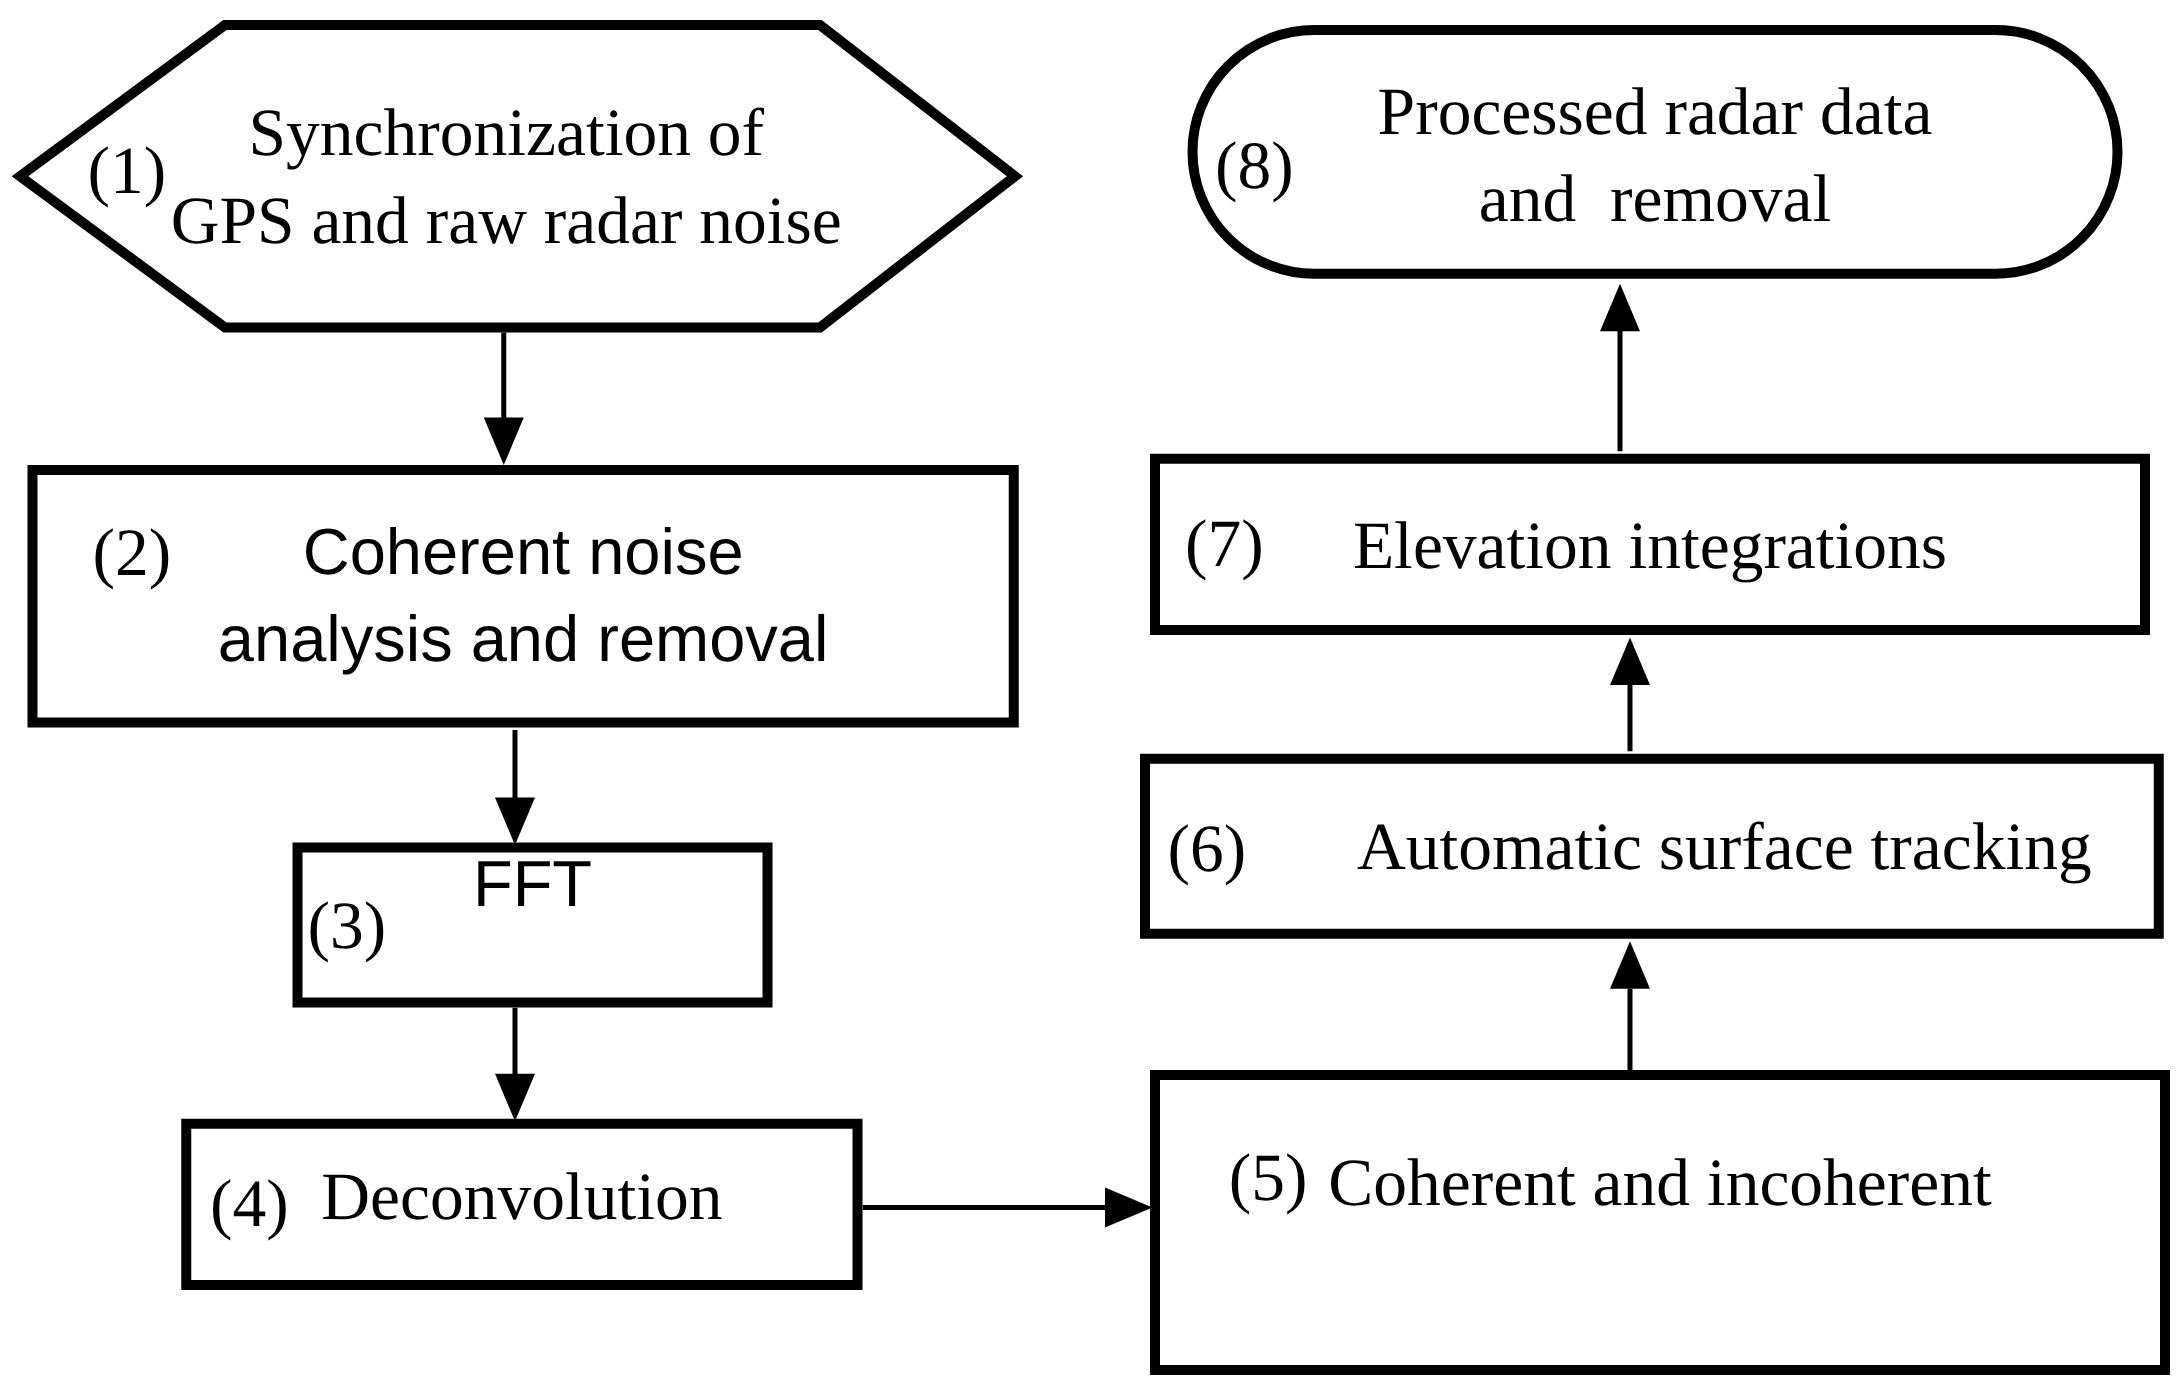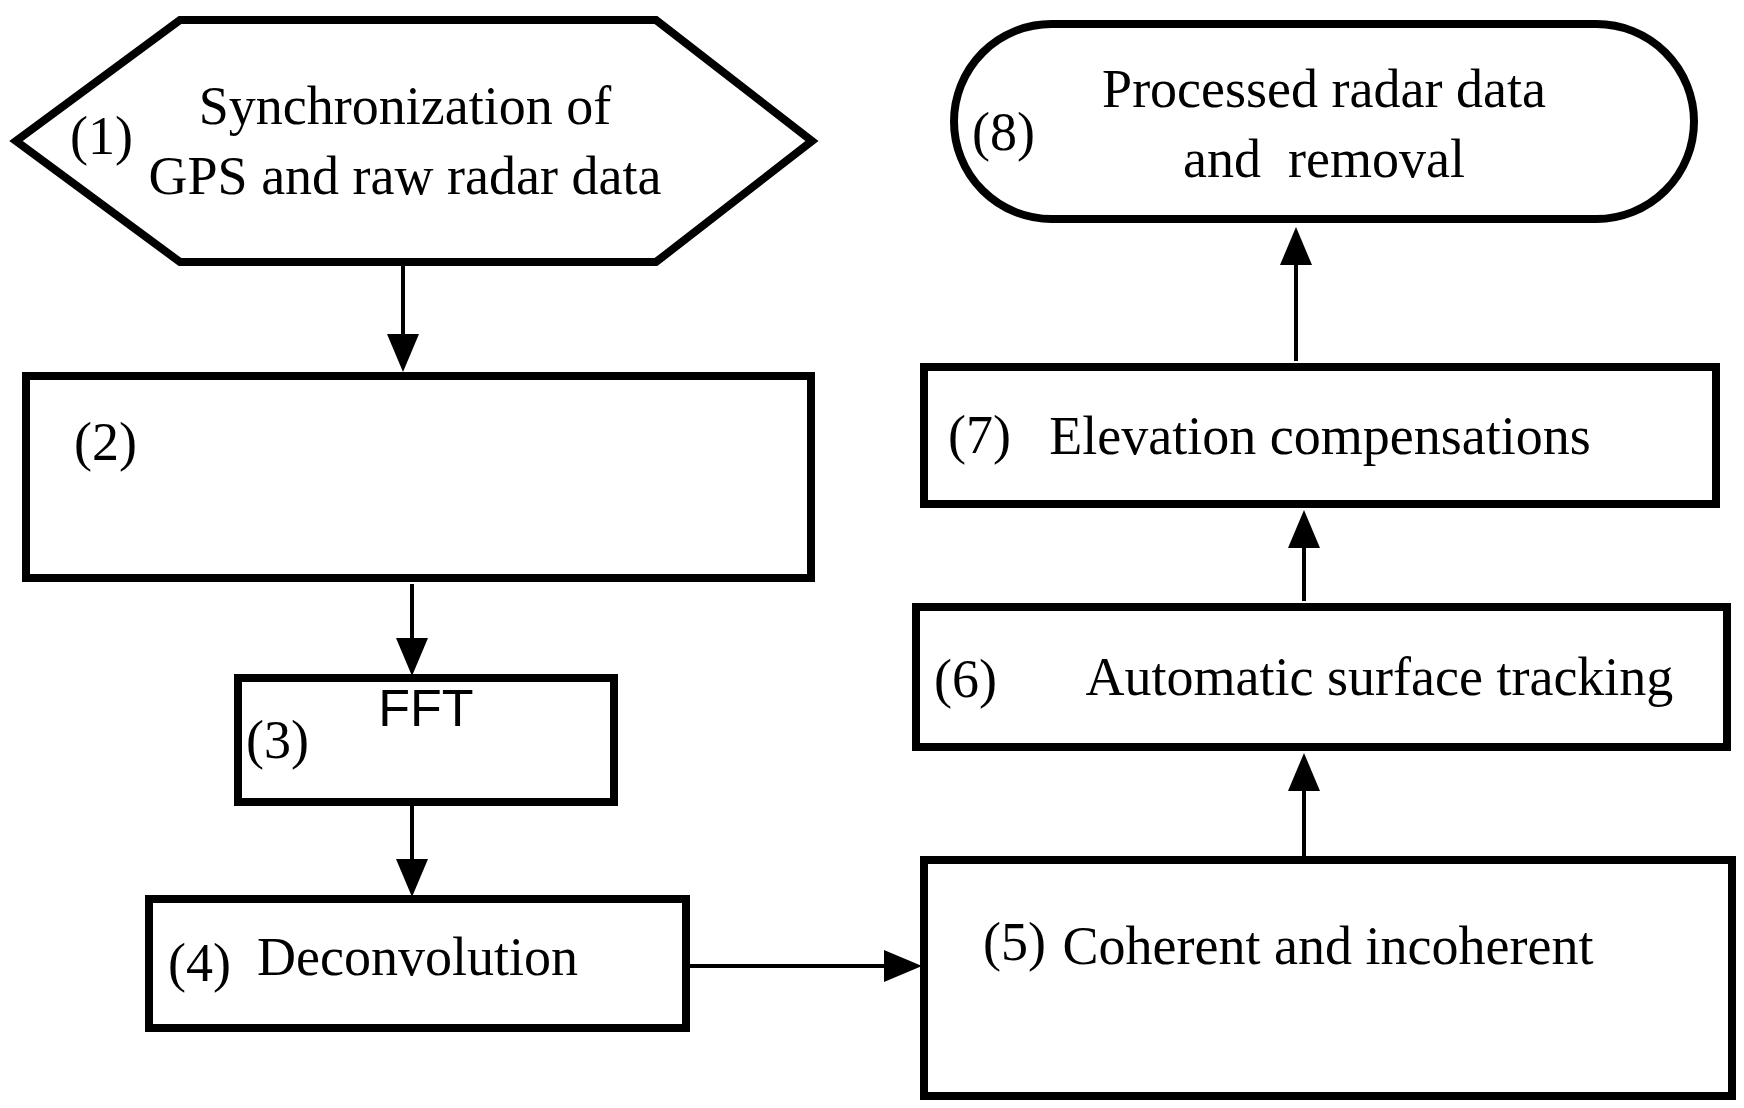--- a/index.html
+++ b/index.html
@@ -115,42 +115,46 @@
   <div class="nodelabel" style="left:74px;   top:406px;">(2)</div>
   <div class="nodelabel" style="left:246px;  top:704px;">(3)</div>
   <div class="nodelabel" style="left:168px;  top:927px;">(4)</div>
   <div class="nodelabel" style="left:983px;  top:906px;">(5)</div>
   <div class="nodelabel" style="left:934px;  top:643px;">(6)</div>
   <div class="nodelabel" style="left:948px;  top:399px;">(7)</div>
   <div class="nodelabel" style="left:972px;  top:96px;">(8)</div>
 
   <div class="nodetext serif-text" style="left:0px; top:20px; width:810px; height:242px;justify-content:center;">
     <div class="line">Synchronization of</div>
-    <div class="line">GPS and raw radar data</div>
+    <div class="line">GPS and raw radar noise</div>
   </div>
 
+  <div class="nodetext sans-text" style="left:22px; top:372px; width:793px; height:210px;">
+    <div class="line">Coherent noise</div>
+    <div class="line">analysis and removal</div>
+  </div>
 
   <div class="nodetext sans-text" style="left:234px; top:642px; width:384px; height:132px;">
     <div class="line">FFT</div>
   </div>
 
   <div class="nodetext serif-text" style="left:145px; top:895px; width:545px; height:124px;">
     <div class="line">Deconvolution</div>
   </div>
 
   <div class="nodetext serif-text" style="left:920px; top:824px; width:816px; height:244px;">
     <div class="line">Coherent and incoherent</div>
   </div>
 
   <div class="nodetext serif-text" style="left:912px; top:603px; width:935px; height:148px;border-radius:11px;">
     <div class="line">Automatic surface tracking</div>
   </div>
 
   <div class="nodetext serif-text" style="left:920px; top:363px; width:800px; height:145px;">
-    <div class="line">Elevation compensations</div>
+    <div class="line">Elevation integrations</div>
   </div>
 
   <div class="nodetext serif-text pad-down" style="left:950px; top:20px; width:748px; height:203px;">
     <div class="line">Processed radar data</div>
     <div class="line">and  removal</div>
   </div>
 
 </div>
 
 </body></html>

